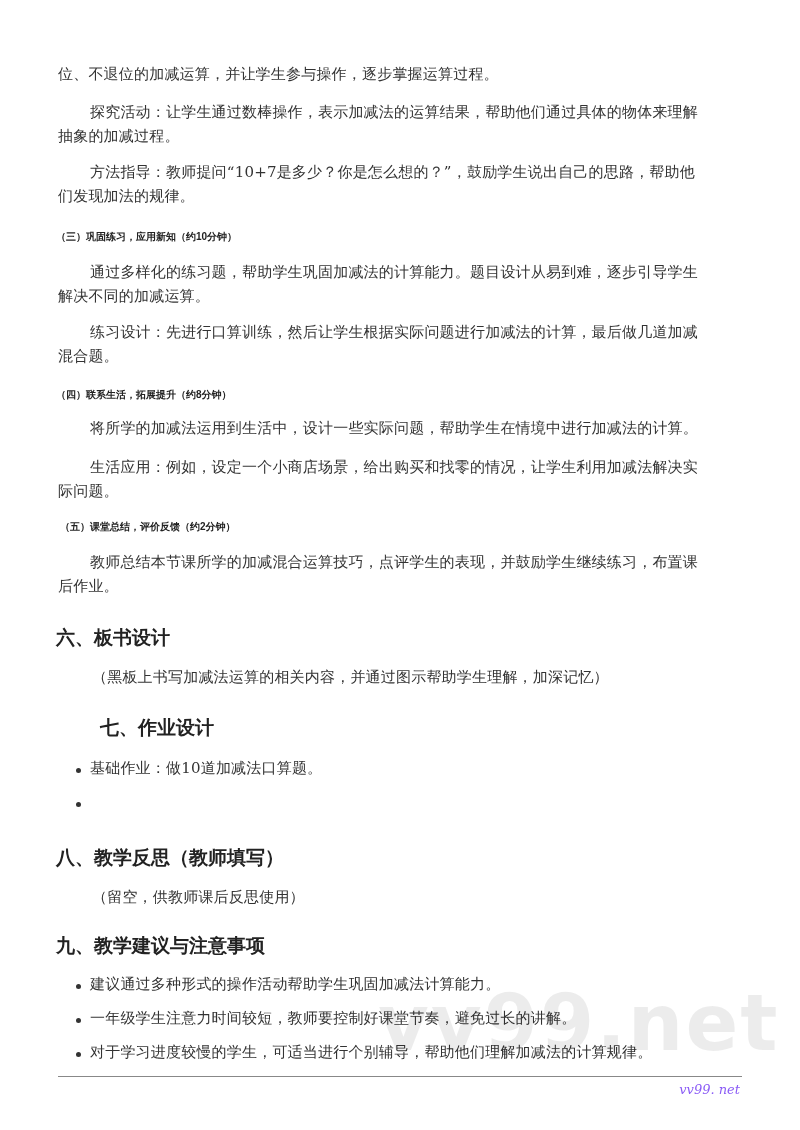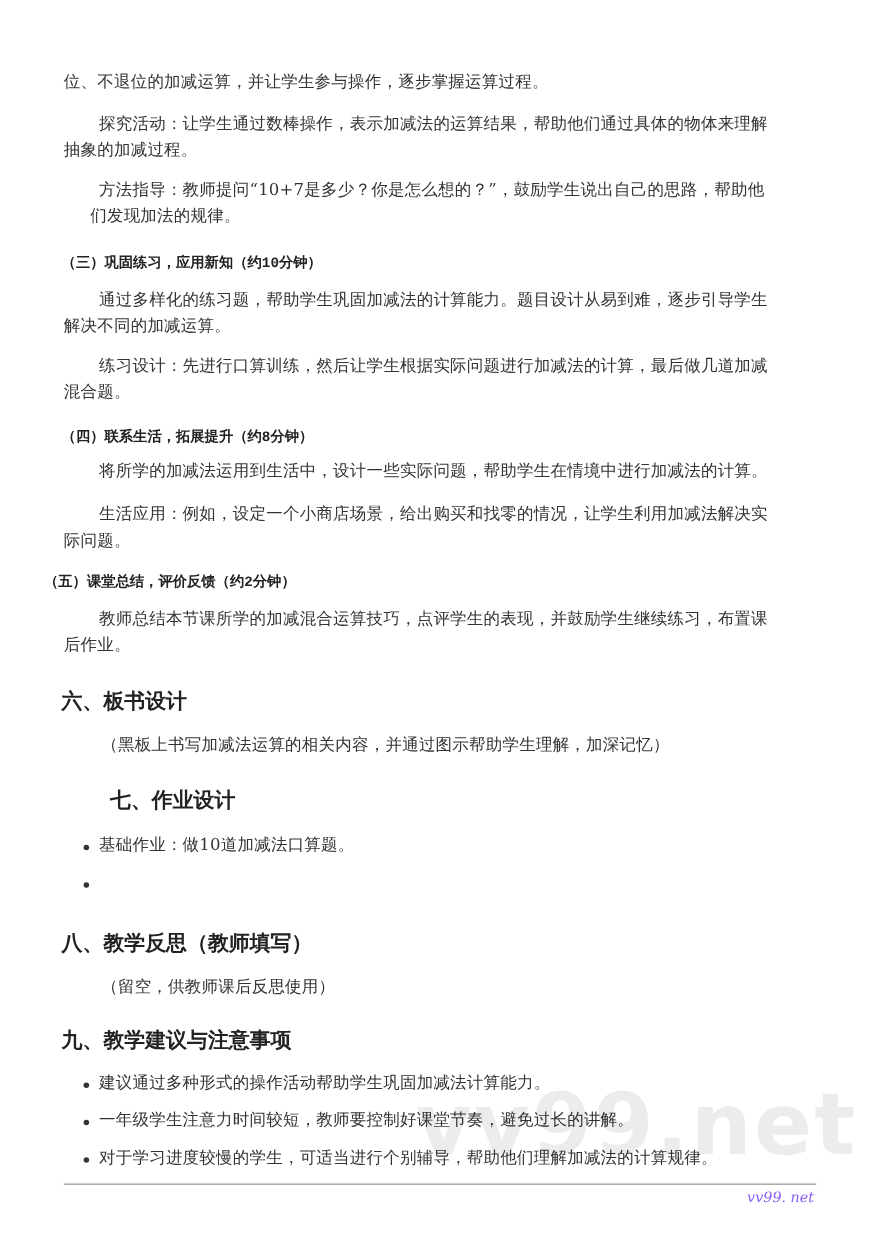--- a/index.html
+++ b/index.html
@@ -4,21 +4,21 @@
 <style>
   html, body { margin: 0; padding: 0; background: #ffffff; }
   body {
     width: 800px; height: 1130px; position: relative; overflow: hidden;
     font-family: "DejaVu Serif", "Liberation Serif", serif;
     color: #2a2a2a;
   }
   .page { position: absolute; left: 0; top: 0; width: 800px; height: 1130px; }
   .abs { position: absolute; white-space: nowrap; }
   .p { font-size: 15px; line-height: 24px; color: #333; letter-spacing: 0.2px; }
-  .sub { font-size: 13px; font-weight: bold; color: #222; font-family: Liberation Mono, monospace; }
+  .sub { font-size: 10px; font-weight: bold; color: #222; font-family: Liberation Sans, sans-serif; }
   .h2 { font-size: 19px; font-weight: bold; color: #222; font-family: "DejaVu Sans", "Liberation Sans", sans-serif; }
   .bullet { position: absolute; width: 5px; height: 5px; border-radius: 50%; background: #333; }
   .rule { position: absolute; left: 58px; top: 1076px; width: 684px; height: 1px; background: #888; }
   .footer { position: absolute; right: 60px; top: 1082px; font-size: 13px; font-style: italic; color: #8b5cf6; font-family: "DejaVu Serif", serif; }
   .watermark {
     position: absolute; left: 378px; top: 978px;
     font-family: "DejaVu Sans", "Liberation Sans", sans-serif;
     font-weight: bold; font-size: 78px; color: #000; opacity: 0.07; letter-spacing: 2px;
     pointer-events: none;
   }
@@ -27,34 +27,34 @@
 <body>
 
 <div class="page">
 
   <div class="abs p" style="left:58px; top:62px;">位、不退位的加减运算，并让学生参与操作，逐步掌握运算过程。</div>
 
   <div class="abs p" style="left:90px; top:100px;">探究活动：让学生通过数棒操作，表示加减法的运算结果，帮助他们通过具体的物体来理解</div>
   <div class="abs p" style="left:58px; top:124px;">抽象的加减过程。</div>
 
   <div class="abs p" style="left:90px; top:160px;">方法指导：教师提问“10+7是多少？你是怎么想的？”，鼓励学生说出自己的思路，帮助他</div>
-  <div class="abs p" style="left:58px; top:184px;margin-left:24px;">们发现加法的规律。</div>
+  <div class="abs p" style="left:58px; top:184px;">们发现加法的规律。</div>
 
   <div class="abs sub" style="left:56px; top:230px;">（三）巩固练习，应用新知（约10分钟）</div>
   <div class="abs p" style="left:90px; top:260px;">通过多样化的练习题，帮助学生巩固加减法的计算能力。题目设计从易到难，逐步引导学生</div>
   <div class="abs p" style="left:58px; top:284px;">解决不同的加减运算。</div>
   <div class="abs p" style="left:90px; top:320px;">练习设计：先进行口算训练，然后让学生根据实际问题进行加减法的计算，最后做几道加减</div>
   <div class="abs p" style="left:58px; top:344px;">混合题。</div>
 
   <div class="abs sub" style="left:56px; top:388px;">（四）联系生活，拓展提升（约8分钟）</div>
   <div class="abs p" style="left:90px; top:418px;font-family:Liberation Mono, monospace;">将所学的加减法运用到生活中，设计一些实际问题，帮助学生在情境中进行加减法的计算。</div>
   <div class="abs p" style="left:90px; top:455px;">生活应用：例如，设定一个小商店场景，给出购买和找零的情况，让学生利用加减法解决实</div>
   <div class="abs p" style="left:58px; top:479px;">际问题。</div>
 
-  <div class="abs sub" style="left:40px; top:520px;">（五）课堂总结，评价反馈（约2分钟）</div>
+  <div class="abs sub" style="left:60px; top:520px;">（五）课堂总结，评价反馈（约2分钟）</div>
   <div class="abs p" style="left:90px; top:550px;">教师总结本节课所学的加减混合运算技巧，点评学生的表现，并鼓励学生继续练习，布置课</div>
   <div class="abs p" style="left:58px; top:574px;">后作业。</div>
 
   <div class="abs h2" style="left:56px; top:625px;">六、板书设计</div>
   <div class="abs p" style="left:92px; top:665px;">（黑板上书写加减法运算的相关内容，并通过图示帮助学生理解，加深记忆）</div>
 
   <div class="abs h2" style="left:56px; top:715px;margin-left:44px;">七、作业设计</div>
   <span class="bullet" style="left:76px; top:768px;"></span>
   <div class="abs p" style="left:90px; top:756px;">基础作业：做10道加减法口算题。</div>
   <span class="bullet" style="left:76px; top:802px;"></span>

